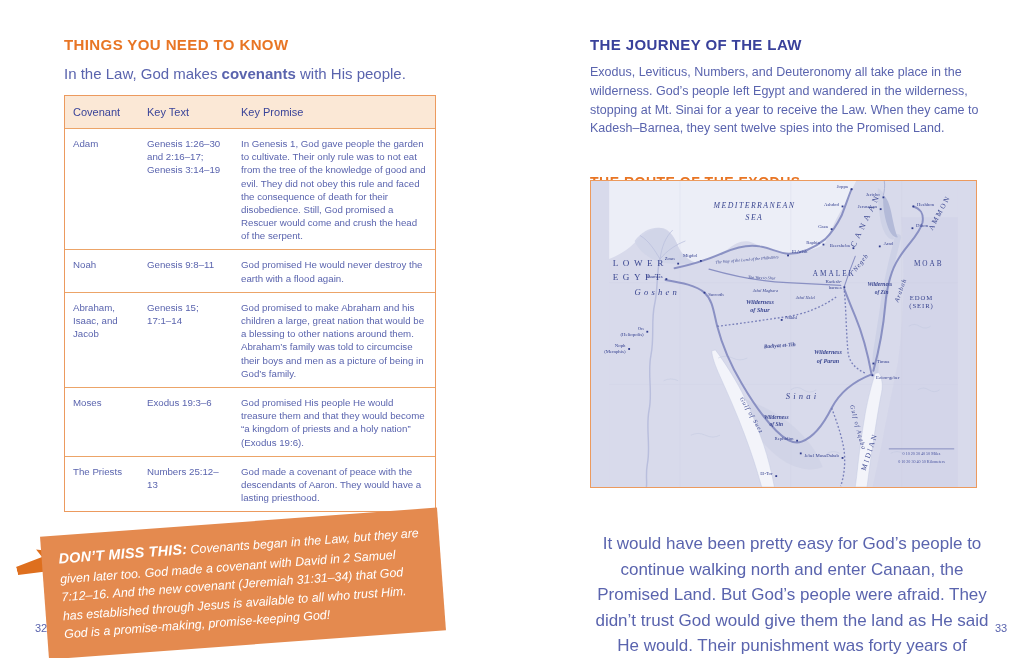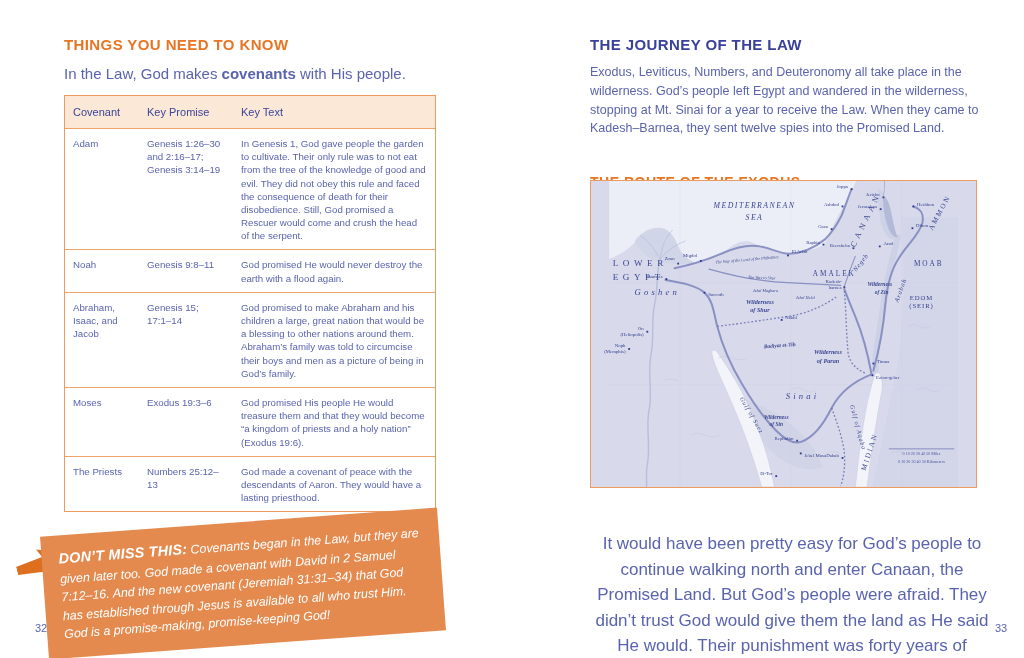--- a/index.html
+++ b/index.html
@@ -61,22 +61,22 @@
 </head>
 <body>
 
 <div class="abs lp-title">THINGS YOU NEED TO KNOW</div>
 
 <div class="abs lp-intro"><span>In the Law, God makes </span><b>covenants</b><span> with His people.</span></div>
 
 <div class="abs cov-table">
   <div class="tr head">
     <div class="td">Covenant</div>
+    <div class="td">Key Text</div>
     <div class="td">Key Promise</div>
-    <div class="td">Key Text</div>
   </div>
   <div class="tr">
     <div class="td">Adam</div>
     <div class="td">Genesis 1:26–30 and 2:16–17; Genesis 3:14–19</div>
     <div class="td">In Genesis 1, God gave people the garden to cultivate. Their only rule was to not eat from the tree of the knowledge of good and evil. They did not obey this rule and faced the consequence of death for their disobedience. Still, God promised a Rescuer would come and crush the head of the serpent.</div>
   </div>
   <div class="tr">
     <div class="td">Noah</div>
     <div class="td">Genesis 9:8–11</div>
     <div class="td">God promised He would never destroy the earth with a flood again.</div>

